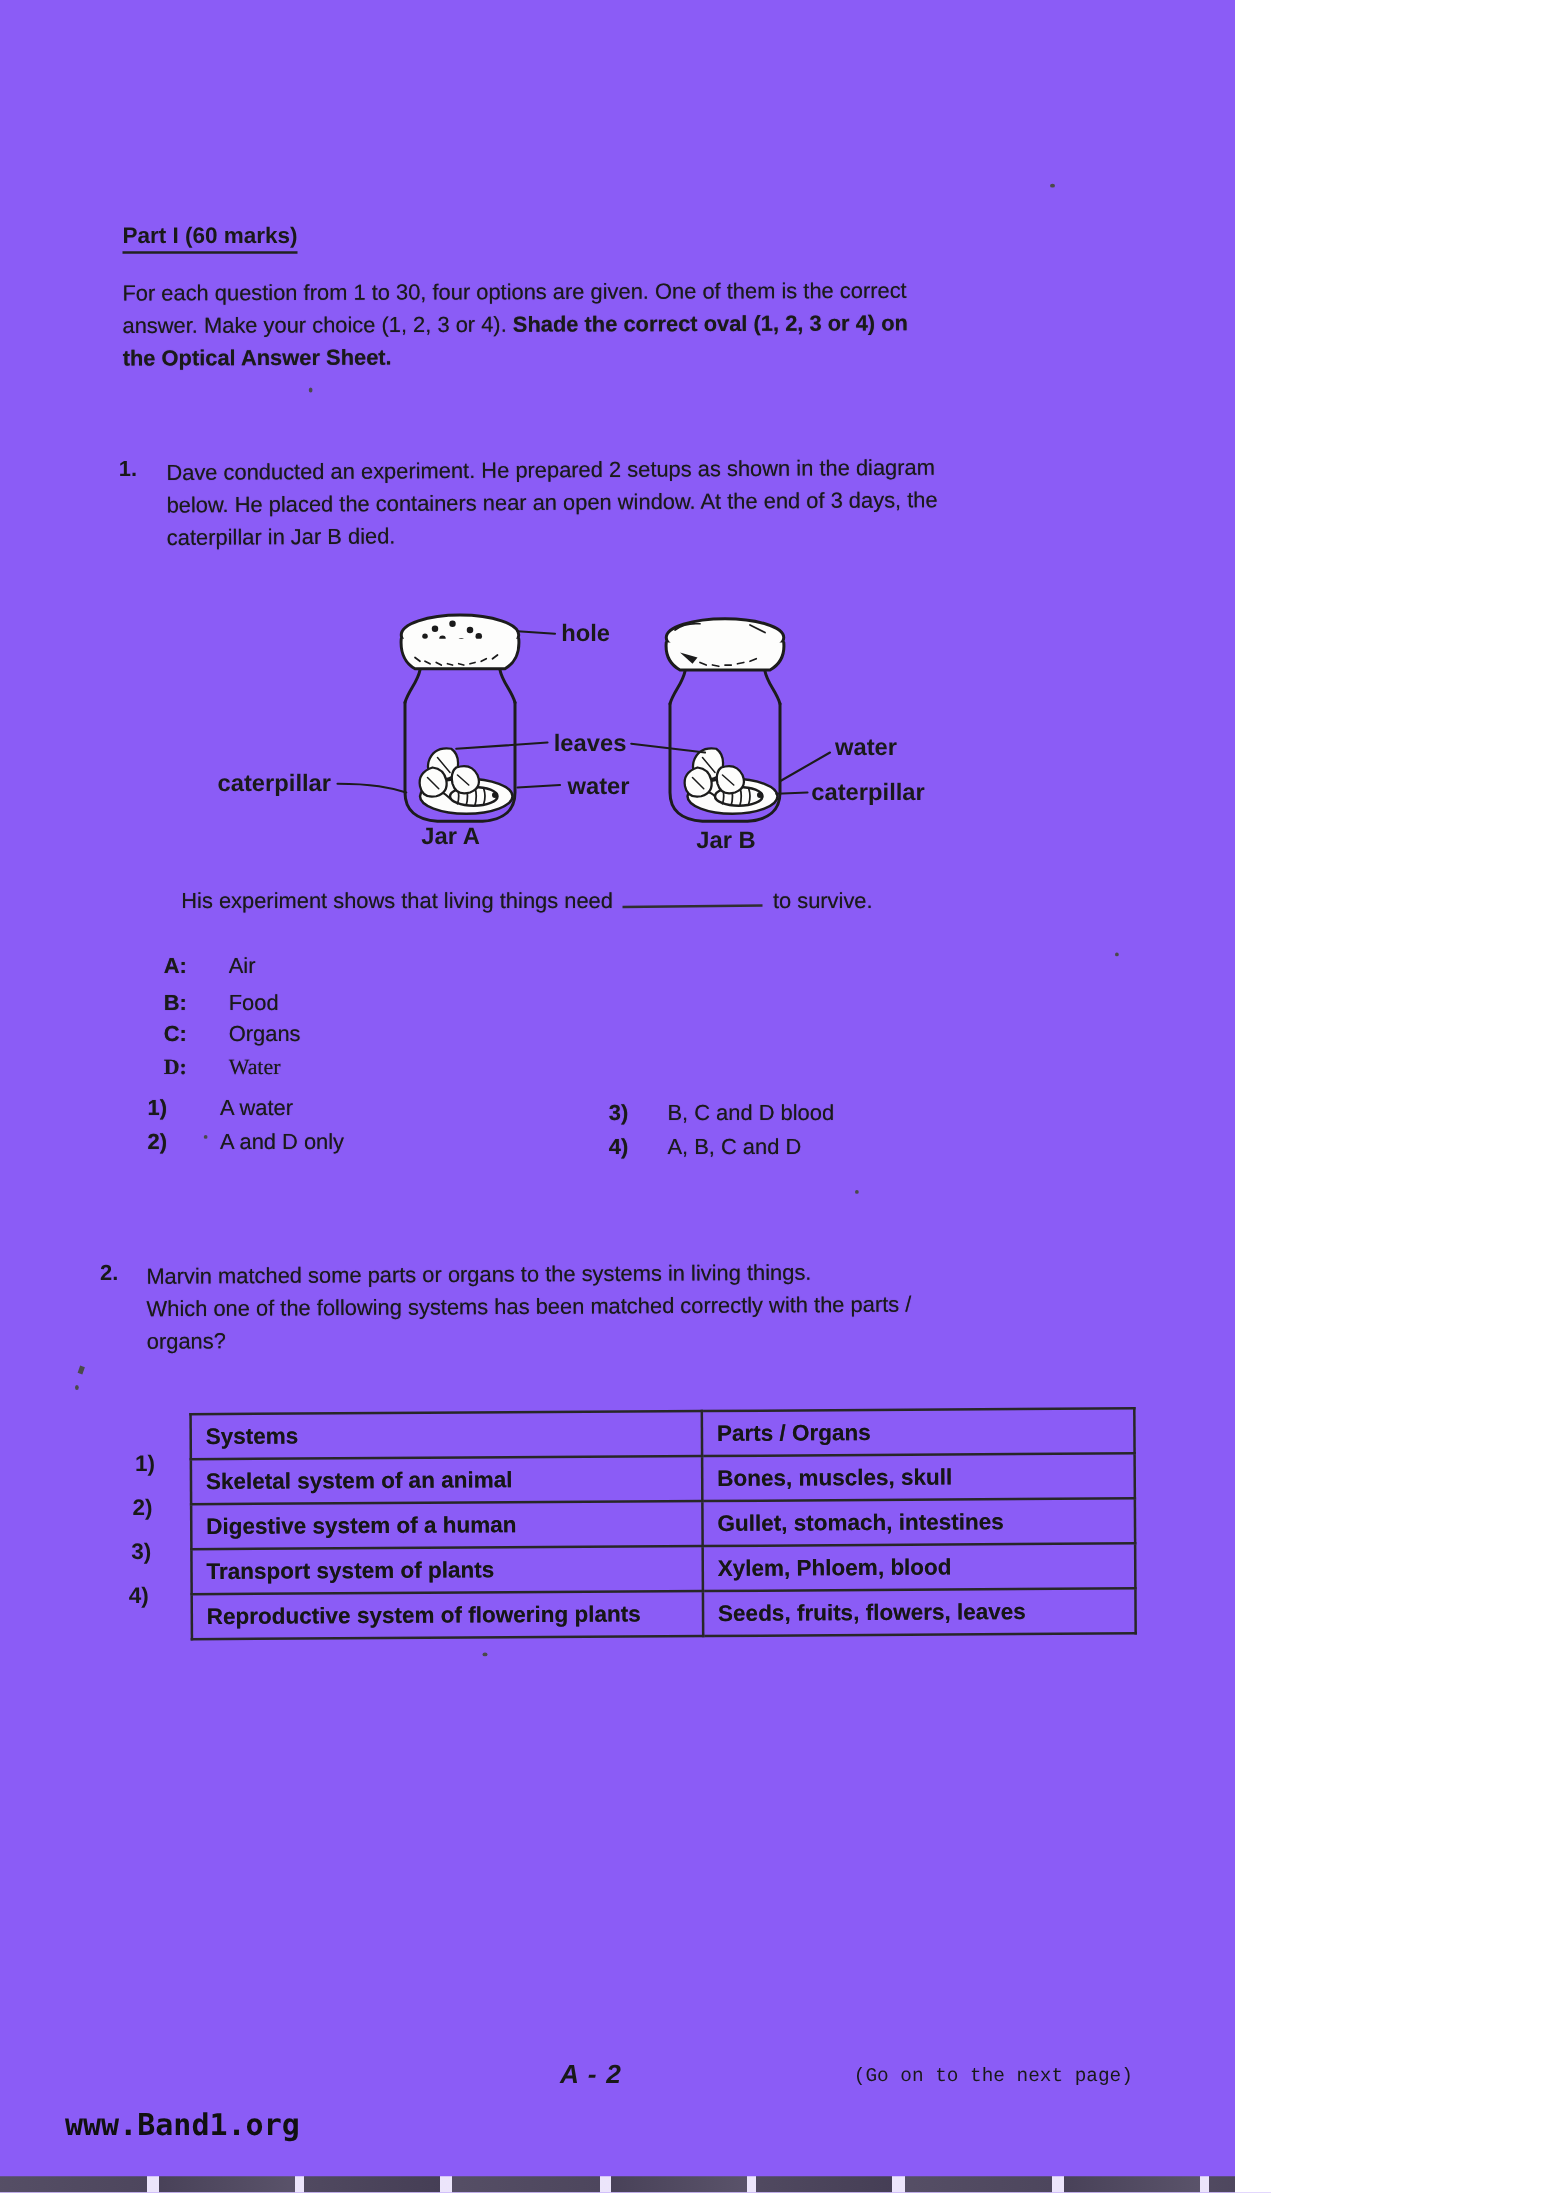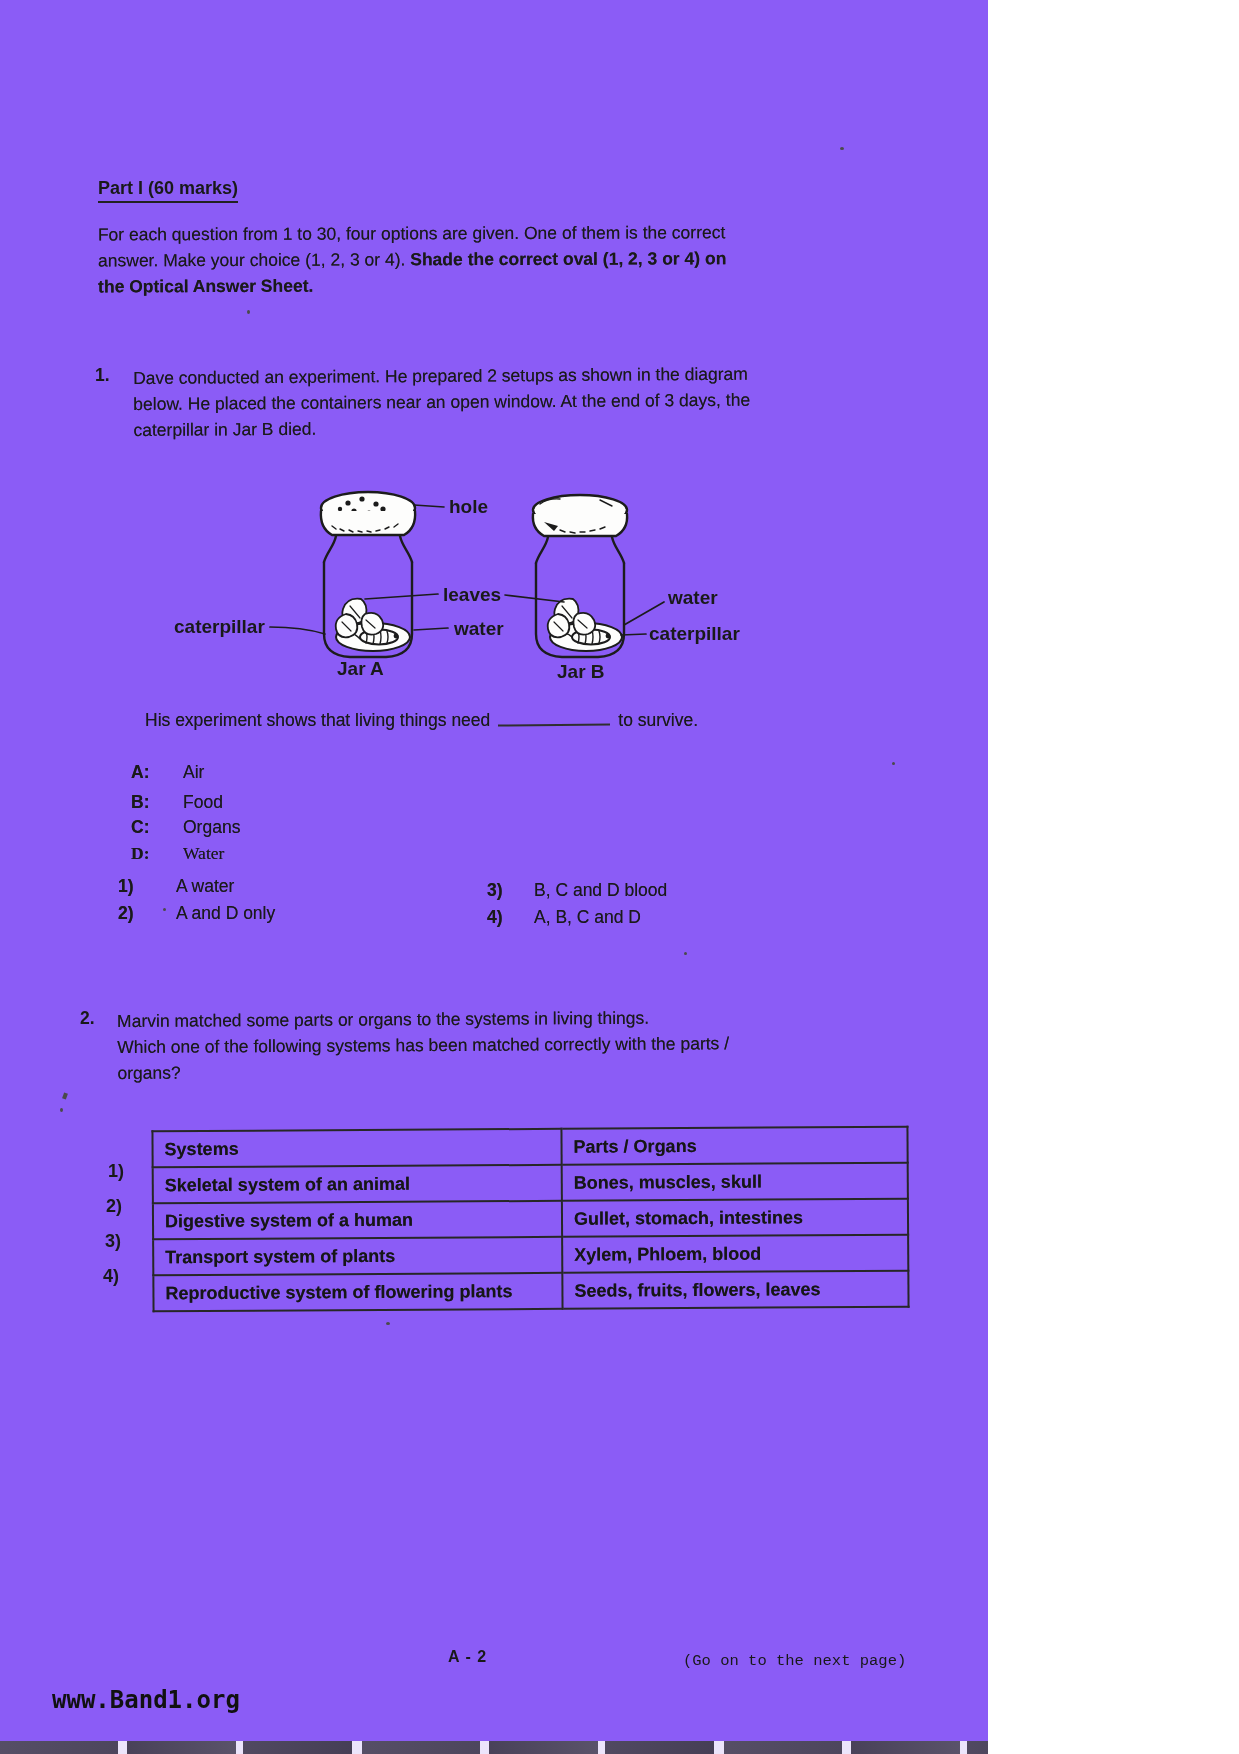--- a/index.html
+++ b/index.html
@@ -22,21 +22,21 @@
     padding:4px 11px;color:#161616;text-shadow:0 0 .5px rgba(25,25,25,.6);
   }
   #q2-table th{height:26px;}
   #q2-table td{height:26px;}
   .col-sys{width:385px;}
   .col-parts{width:322px;}
   .tab-rownum{font-size:18px;font-weight:700;}
   
   svg text{font-family:"Liberation Sans",sans-serif;font-size:19px;font-weight:600;fill:#1a1a1a;}
   svg .cap{font-size:19px;font-weight:600;}
-  .footer-page{font-size:16px;font-weight:600;letter-spacing:1px;}
+  .footer-page{font-size:21px;font-weight:600;letter-spacing:1px;font-style:italic;}
   .footer-next{font-size:15.5px;font-weight:500;}
   .watermark{font-family:"DejaVu Sans Mono", monospace;font-size:24px;font-weight:600;color:#111;}
   .speck{position:absolute;background:#4a4a4a;border-radius:50%;}
   .smudge{position:absolute;background:#d8d8d8;}
   #bottom-bar{
     position:absolute;left:0;top:1741px;width:1239px;height:13px;opacity:.85;
     background:repeating-linear-gradient(90deg,
       #4c4c4c 0px,#424242 118px,#fdfdfc 118px,#fdfdfc 127px,
       #3d3d3d 127px,#515151 236px,#fdfdfc 236px,#fdfdfc 243px,
       #464646 243px,#393939 352px,#fdfdfc 352px,#fdfdfc 362px);

